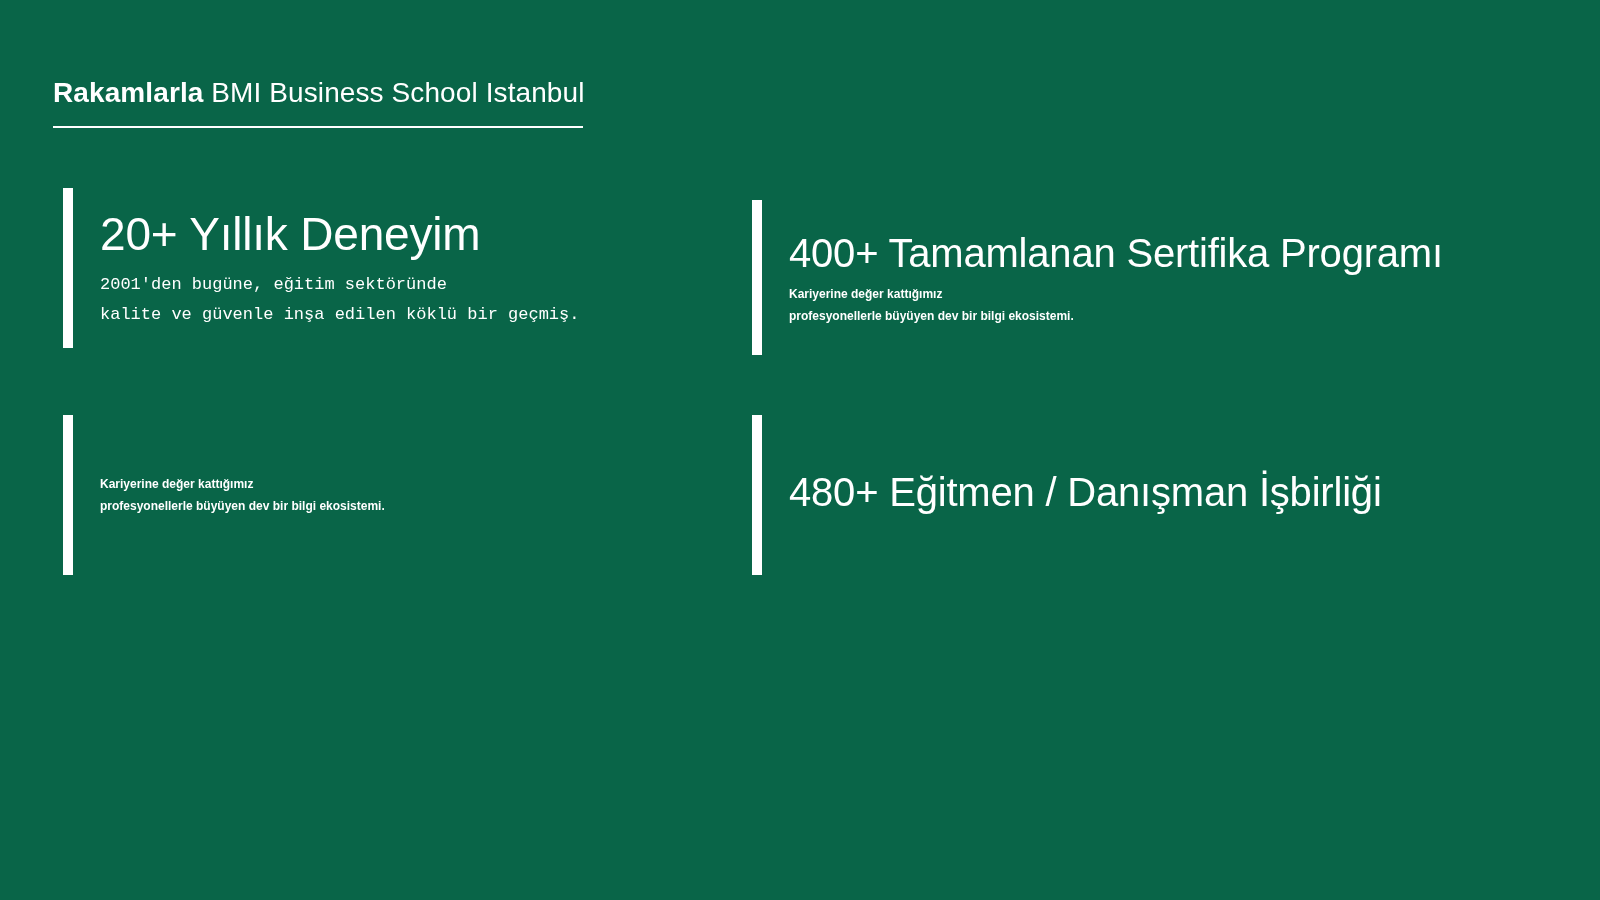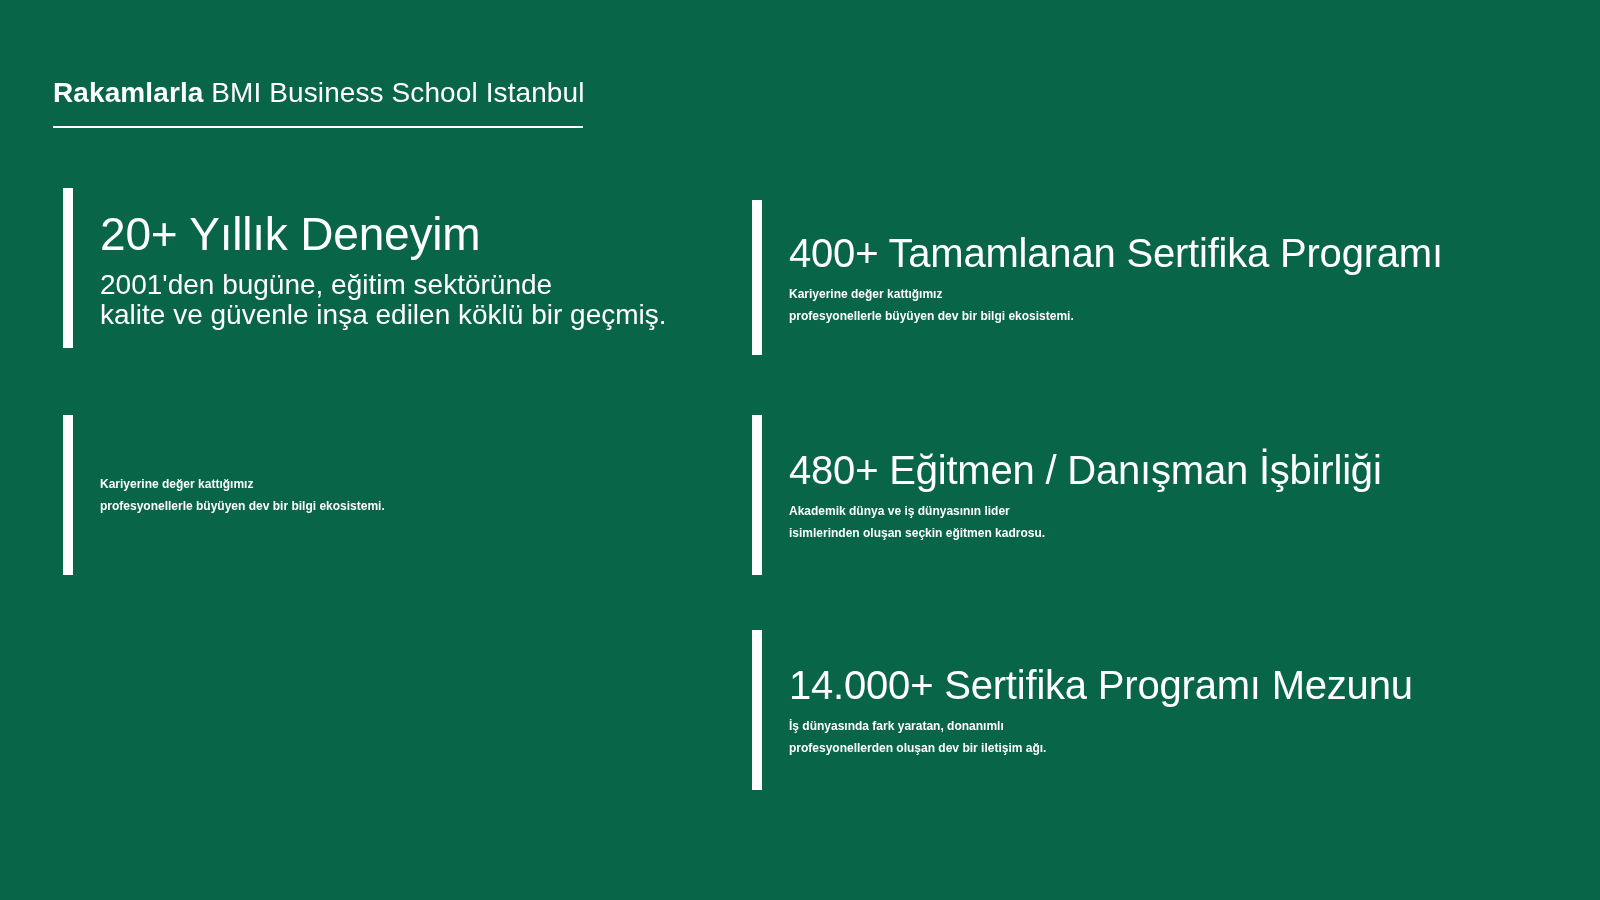--- a/index.html
+++ b/index.html
@@ -92,22 +92,23 @@
   .col-right.row-2 { top: 415px; height: 160px; }
   .col-right.row-3 { top: 630px; height: 160px; }
 
   
   .size-hero .card-title {
     font-size: 46px;
     line-height: 56px;
     margin-bottom: 8px;
   }
   .size-hero .card-desc {
-    font-size: 28px;
+    font-size: 17px;
     line-height: 30px;
+    font-family: Liberation Mono, monospace;
   }
 
   .size-std .card-title {
     font-size: 40px;
     line-height: 48px;
     margin-bottom: 6px;
   }
   .size-std .card-desc {
     font-size: 12px;
     line-height: 22px;
@@ -147,28 +148,18 @@
     <div class="card-body">
       <div class="card-desc">Kariyerine değer kattığımız
 profesyonellerle büyüyen dev bir bilgi ekosistemi.</div>
     </div>
   </div>
 
   <div class="card col-right row-2 size-std">
     <div class="card-bar"></div>
     <div class="card-body">
       <div class="card-title">480+ Eğitmen / Danışman İşbirliği</div>
-      <div class="card-desc">Akademik dünya ve iş dünyasının lider
-isimlerinden oluşan seçkin eğitmen kadrosu.</div>
     </div>
   </div>
 
 
-  <div class="card col-right row-3 size-std">
-    <div class="card-bar"></div>
-    <div class="card-body">
-      <div class="card-title">14.000+ Sertifika Programı Mezunu</div>
-      <div class="card-desc">İş dünyasında fark yaratan, donanımlı
-profesyonellerden oluşan dev bir iletişim ağı.</div>
-    </div>
-  </div>
 
 </div>
 
 </body></html>

